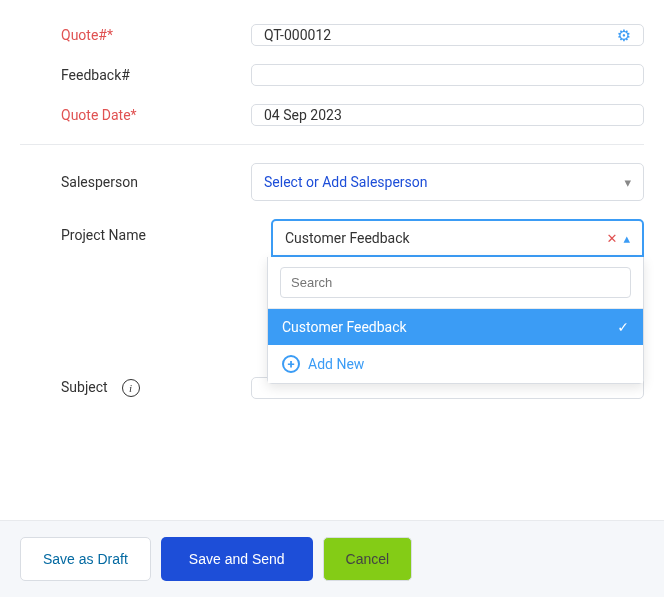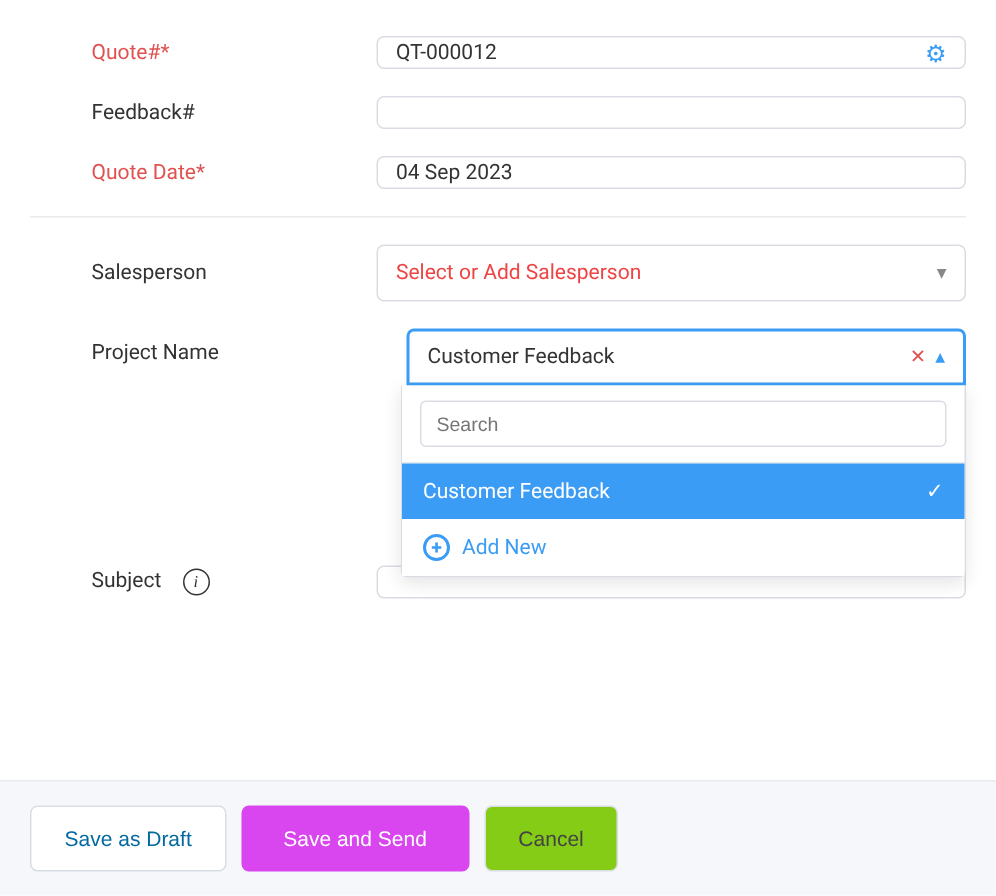--- a/index.html
+++ b/index.html
@@ -229,21 +229,21 @@
       font-size: 14px;
       color: #0369a1;
       cursor: pointer;
       font-weight: 500;
     }
     .btn-save-send {
       height: 44px;
       padding: 0 28px;
       border: none;
       border-radius: 5px;
-      background: #d946ef;
+      background: #1d4ed8;
       font-size: 14px;
       color: #fff;
       cursor: pointer;
       font-weight: 500;
     }
     .btn-cancel {
       height: 44px;
       padding: 0 22px;
       border: 1px solid #d9dde3;
       border-radius: 5px;
@@ -280,21 +280,21 @@
       <span>04 Sep 2023</span>
     </div>
   </div>
 
   <hr class="divider">
 
   <div class="form-row">
     <div class="form-label">Salesperson</div>
     <div class="select-wrapper">
       <div class="select-field">
-        <span style="color:#ef4444;font-size:14px;">Select or Add Salesperson</span>
+        <span style="color:#1d4ed8;font-size:14px;">Select or Add Salesperson</span>
         <span class="chevron-down">▾</span>
       </div>
     </div>
   </div>
 
   <div class="form-row" style="align-items:flex-start;">
     <div class="form-label" style="padding-top:8px;">Project Name</div>
     <div class="project-wrapper">
       <div class="project-field">
         <span class="project-field-text">Customer Feedback</span>

